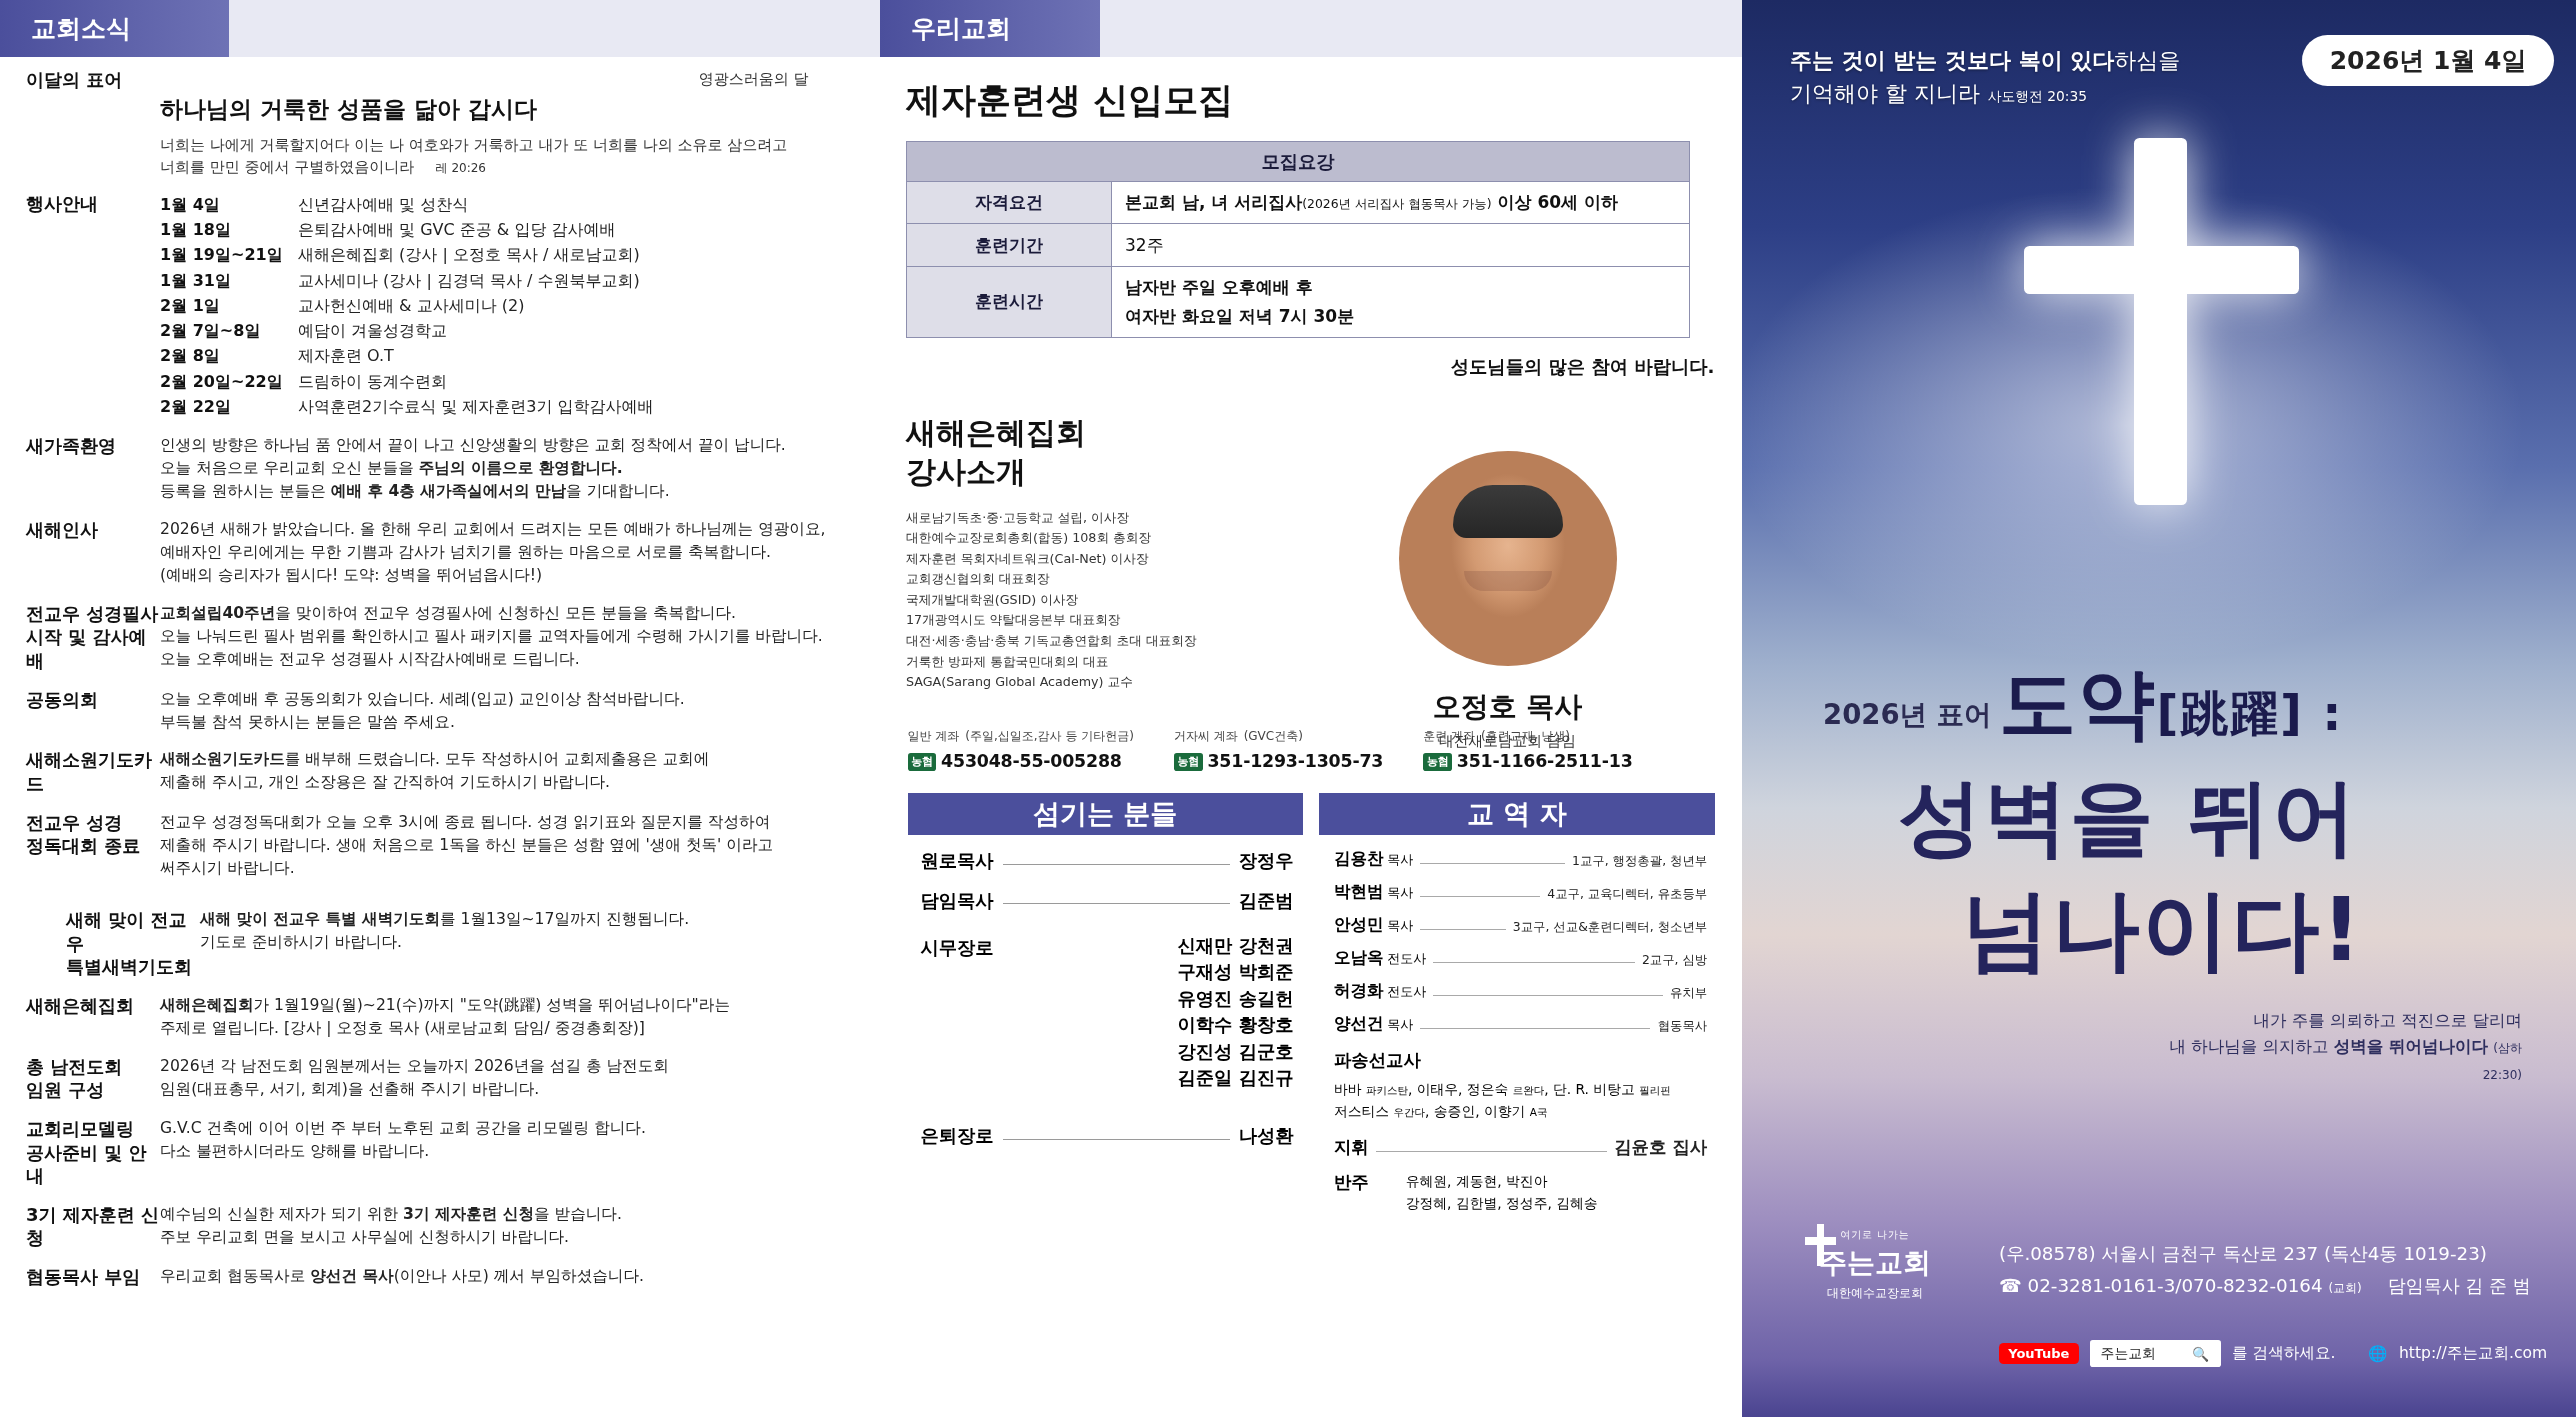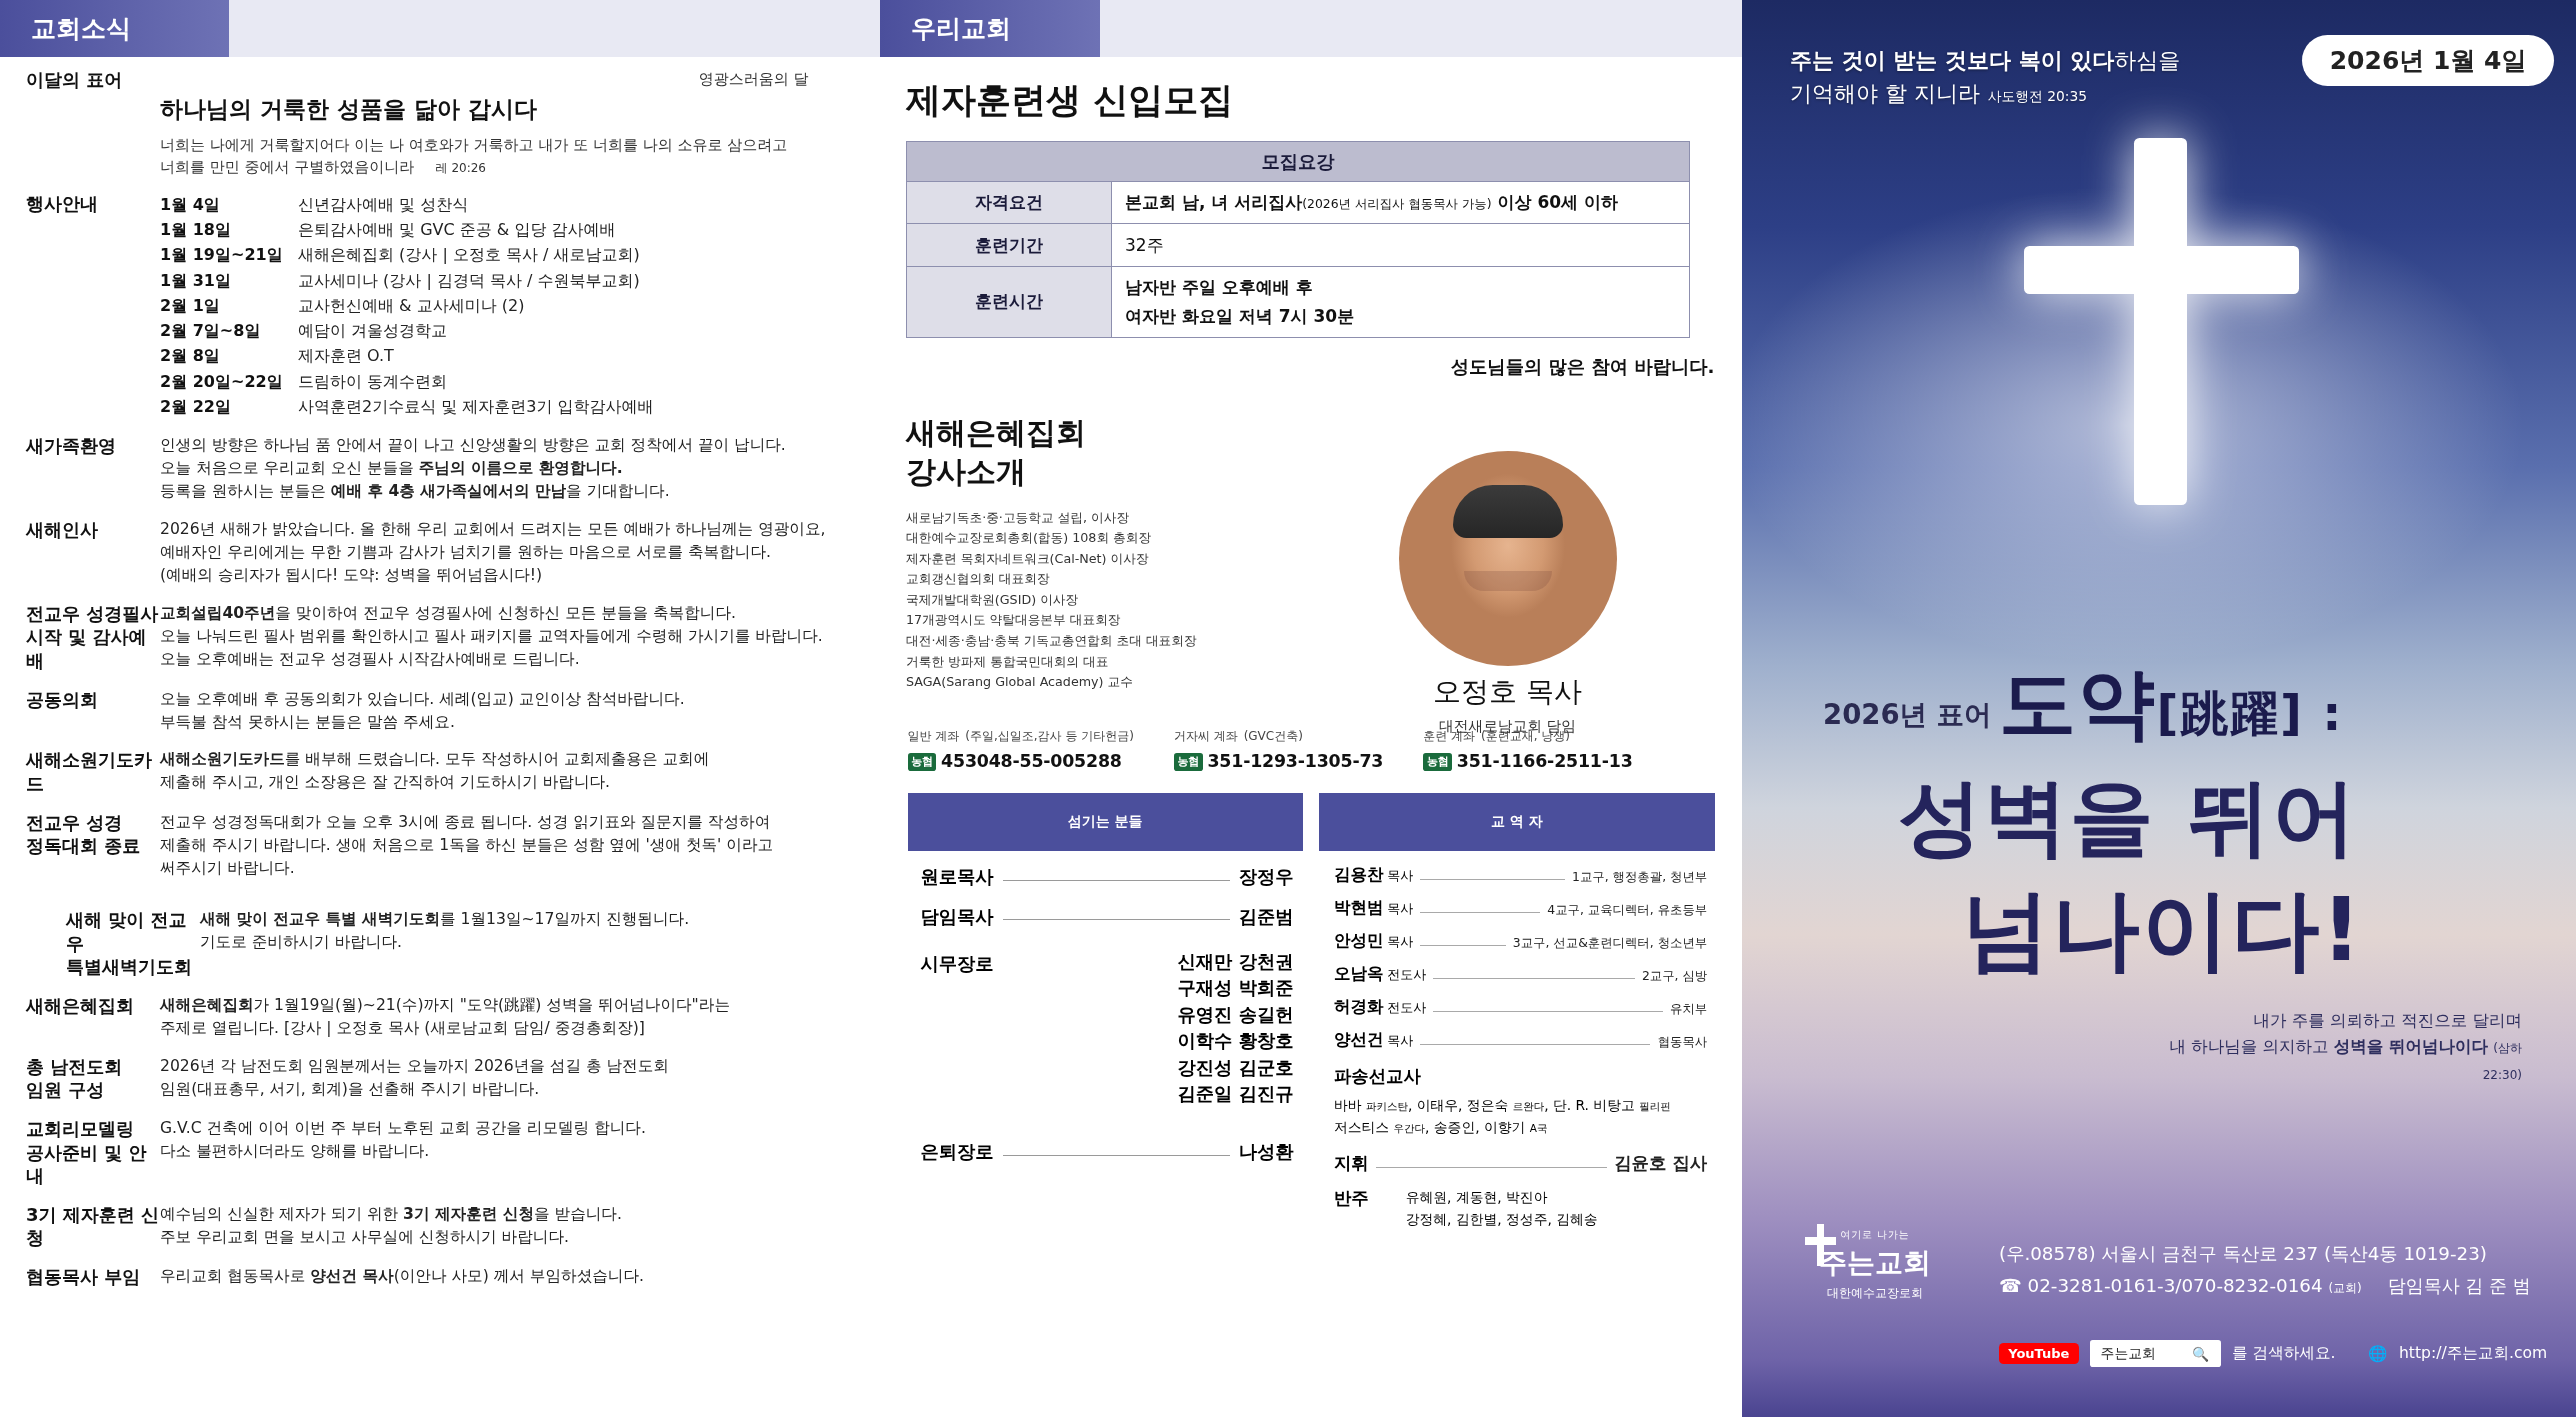--- a/index.html
+++ b/index.html
@@ -84,36 +84,36 @@
   .pastor-photo:before{
     content:"";position:absolute;left:50%;top:16%;width:110px;height:53px;
     transform:translateX(-50%);border-radius:55px 55px 18.3px 18.3px;
     background:linear-gradient(180deg,#3b3b3b,#262626);
   }
   .pastor-photo:after{
     content:"";position:absolute;left:50%;top:56%;width:88px;height:20px;
     transform:translateX(-50%);border-radius:0 0 37px 37px;
     background:rgba(120,70,60,0.25);
   }
-  .pastor-name{font-size:28px;font-weight:normal;margin-top:7px;color:#111;}
+  .pastor-name{font-size:28px;font-weight:bold;margin-top:22px;color:#111;}
   .pastor-role{font-size:14.7px;color:#333;margin-top:5.5px;}
 
   .accounts{display:flex;margin:31px 0 0 27.5px;gap:40px;}
   .acct{font-size:14.7px;color:#111;}
   .acct .title{font-weight:bold;font-size:17px;}
   .acct .title span{font-weight:normal;font-size:12px;color:#444;}
   .acct .num{margin-top:6.4px;font-size:17.4px;font-weight:bold;letter-spacing:-0.2px;}
   .bankmark{
     display:inline-block;background:#1a6b3c;color:#fff;border-radius:2.8px;
     font-size:11px;padding:1.8px 3.7px;margin-right:4.6px;vertical-align:1.8px;font-weight:bold;
   }
 
   
   .subhead{
-    height:58px;background:#4b4f9c;color:#fff;font-size:14px;font-weight:bold;
+    height:42px;background:#4b4f9c;color:#fff;font-size:27px;font-weight:bold;
     display:flex;align-items:center;justify-content:center;
   }
   .twocol{display:flex;margin:22px 0 0 27.5px;width:807px;gap:16.5px;}
   .twocol>div{flex:1;}
   .servelist{padding:13px 9.2px 0 13px;font-size:18.3px;}
   .srow{display:flex;align-items:flex-end;margin-bottom:14.7px;}
   .srow .t{font-weight:bold;white-space:nowrap;}
   .srow .dots{flex:1;border-bottom:1.4px solid #9a9a9a;margin:0 9.2px 8.3px 9.2px;}
   .srow .n{font-weight:bold;white-space:nowrap;}
   .srow .names{text-align:right;line-height:1.45;font-weight:bold;}

